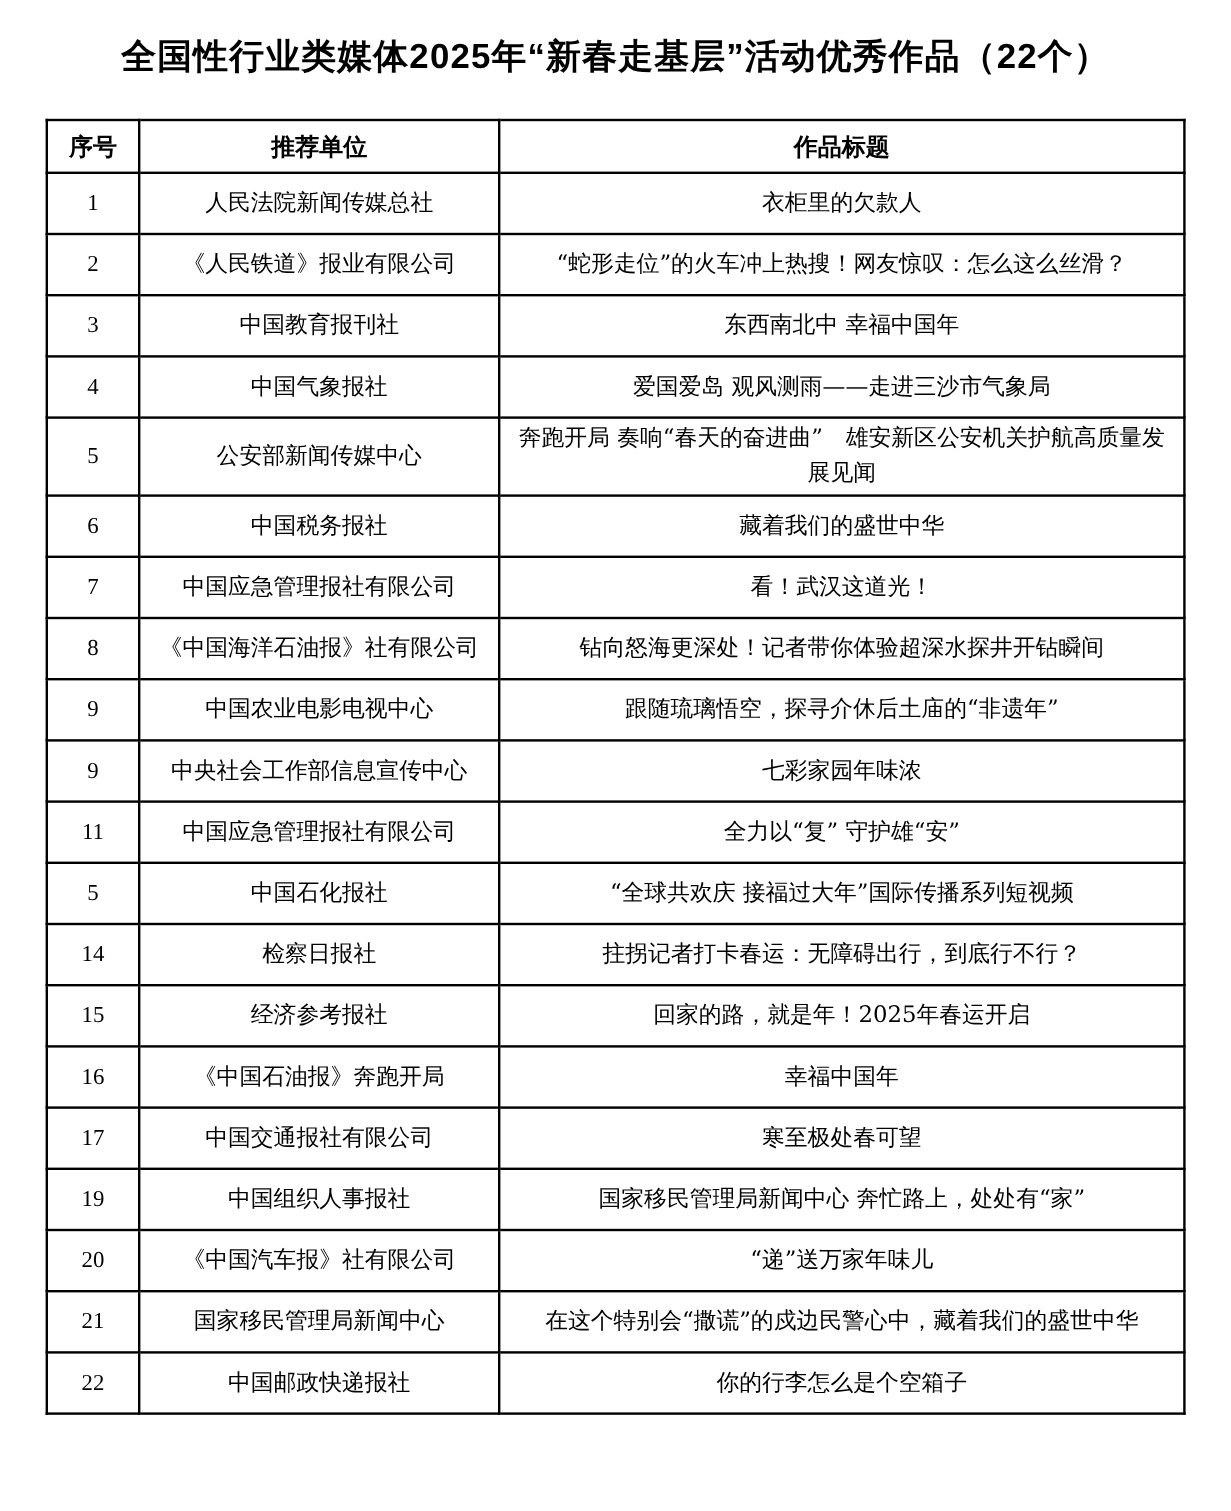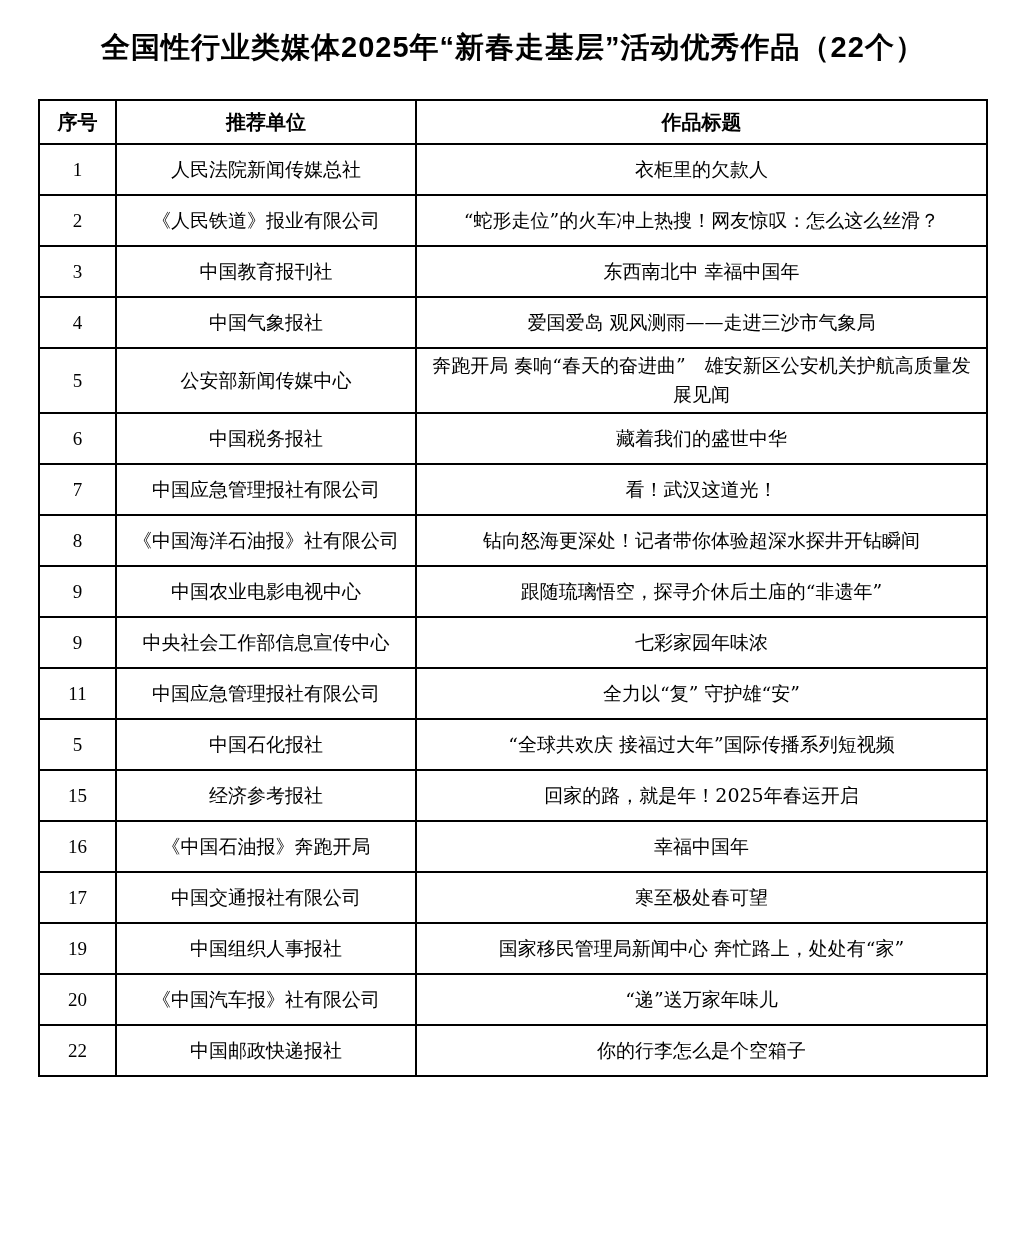--- a/index.html
+++ b/index.html
@@ -150,20 +150,25 @@
       <td class="cell-title">全力以“复” 守护雄“安”</td>
     </tr>
 
     <tr>
       <td class="cell-no">5</td>
       <td class="cell-unit">中国石化报社</td>
       <td class="cell-title">“全球共欢庆 接福过大年”国际传播系列短视频</td>
     </tr>
 
 
+    <tr>
+      <td class="cell-no">14</td>
+      <td class="cell-unit">检察日报社</td>
+      <td class="cell-title">拄拐记者打卡春运：无障碍出行，到底行不行？</td>
+    </tr>
 
     <tr>
       <td class="cell-no">15</td>
       <td class="cell-unit">经济参考报社</td>
       <td class="cell-title">回家的路，就是年！2025年春运开启</td>
     </tr>
 
     <tr>
       <td class="cell-no">16</td>
       <td class="cell-unit">《中国石油报》奔跑开局</td>
@@ -182,20 +187,25 @@
       <td class="cell-unit">中国组织人事报社</td>
       <td class="cell-title">国家移民管理局新闻中心 奔忙路上，处处有“家”</td>
     </tr>
 
     <tr>
       <td class="cell-no">20</td>
       <td class="cell-unit">《中国汽车报》社有限公司</td>
       <td class="cell-title">“递”送万家年味儿</td>
     </tr>
 
+    <tr>
+      <td class="cell-no">21</td>
+      <td class="cell-unit">国家移民管理局新闻中心</td>
+      <td class="cell-title">在这个特别会“撒谎”的戍边民警心中，藏着我们的盛世中华</td>
+    </tr>
 
     <tr>
       <td class="cell-no">22</td>
       <td class="cell-unit">中国邮政快递报社</td>
       <td class="cell-title">你的行李怎么是个空箱子</td>
     </tr>
   </tbody>
   </table>
 
 </div>

